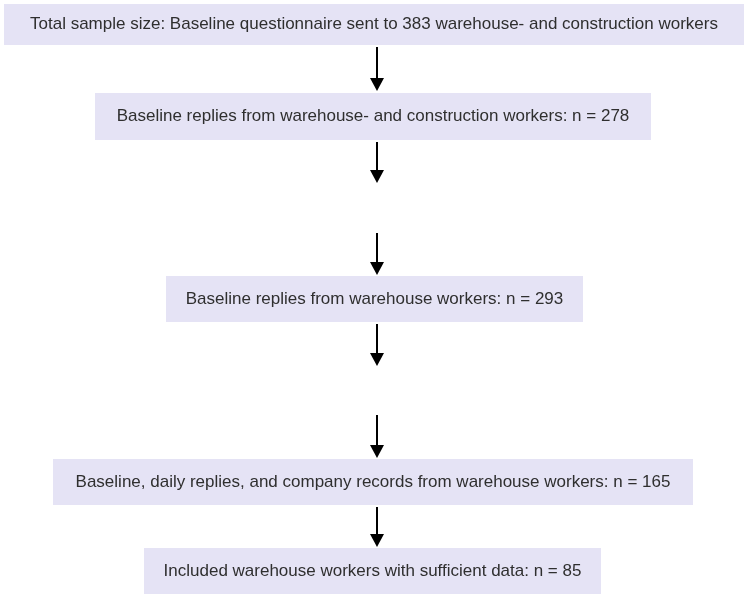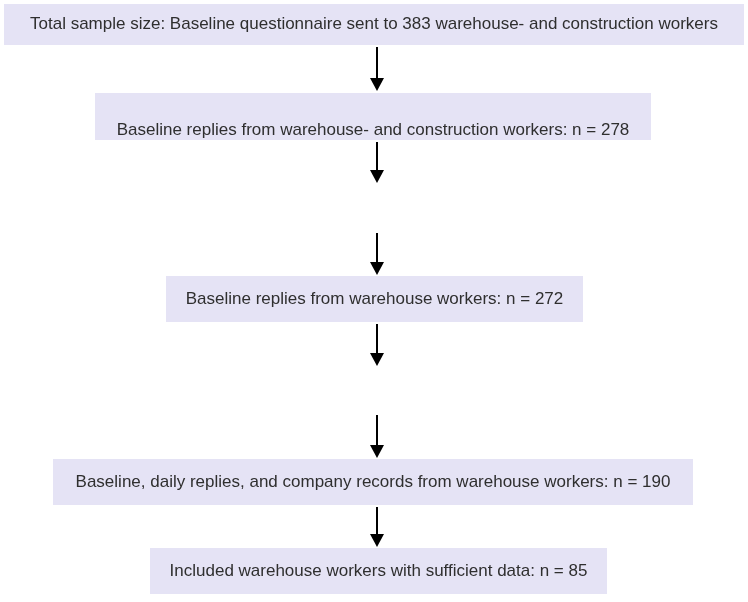--- a/index.html
+++ b/index.html
@@ -21,26 +21,26 @@
     display: flex;
     align-items: center;
     justify-content: center;
     font-size: 17px;
     line-height: 1.2;
     color: var(--text-color, #2f2f2f);
     white-space: nowrap;
     text-align: center;
   }
   .b1 { left: 4px;   top: 4px;   width: 740px; height: 41px; }
-  .b2 { left: 95px;  top: 93px;  width: 556px; height: 47px; align-items: flex-end; }
+  .b2 { left: 95px;  top: 93px;  width: 556px; height: 47px; }
   .b3 { left: 57px;  top: 184px; width: 632px; height: 47px; }
   .b4 { left: 166px; top: 276px; width: 417px; height: 46px; }
   .b5 { left: 128px; top: 367px; width: 491px; height: 46px; }
   .b6 { left: 53px;  top: 459px; width: 640px; height: 46px; }
-  .b7 { left: 150px; top: 548px; width: 457px; height: 46px; }
+  .b7 { left: 144px; top: 548px; width: 457px; height: 46px; }
 
   .arrow {
     position: absolute;
     left: 370px;
     width: 14px;
     display: flex;
     flex-direction: column;
     align-items: center;
   }
   .arrow .shaft {
@@ -85,36 +85,36 @@
     <div class="head"></div>
   </div>
 
 
   <div class="arrow a3">
     <div class="shaft"></div>
     <div class="head"></div>
   </div>
 
   <div class="box b4">
-    <span>Baseline replies from warehouse workers: n = 272</span>
+    <span>Baseline replies from warehouse workers: n = 293</span>
   </div>
 
   <div class="arrow a4">
     <div class="shaft"></div>
     <div class="head"></div>
   </div>
 
 
   <div class="arrow a5">
     <div class="shaft"></div>
     <div class="head"></div>
   </div>
 
   <div class="box b6">
-    <span>Baseline, daily replies, and company records from warehouse workers: n = 190</span>
+    <span>Baseline, daily replies, and company records from warehouse workers: n = 165</span>
   </div>
 
   <div class="arrow a6">
     <div class="shaft"></div>
     <div class="head"></div>
   </div>
 
   <div class="box b7">
     <span>Included warehouse workers with sufficient data: n = 85</span>
   </div>

